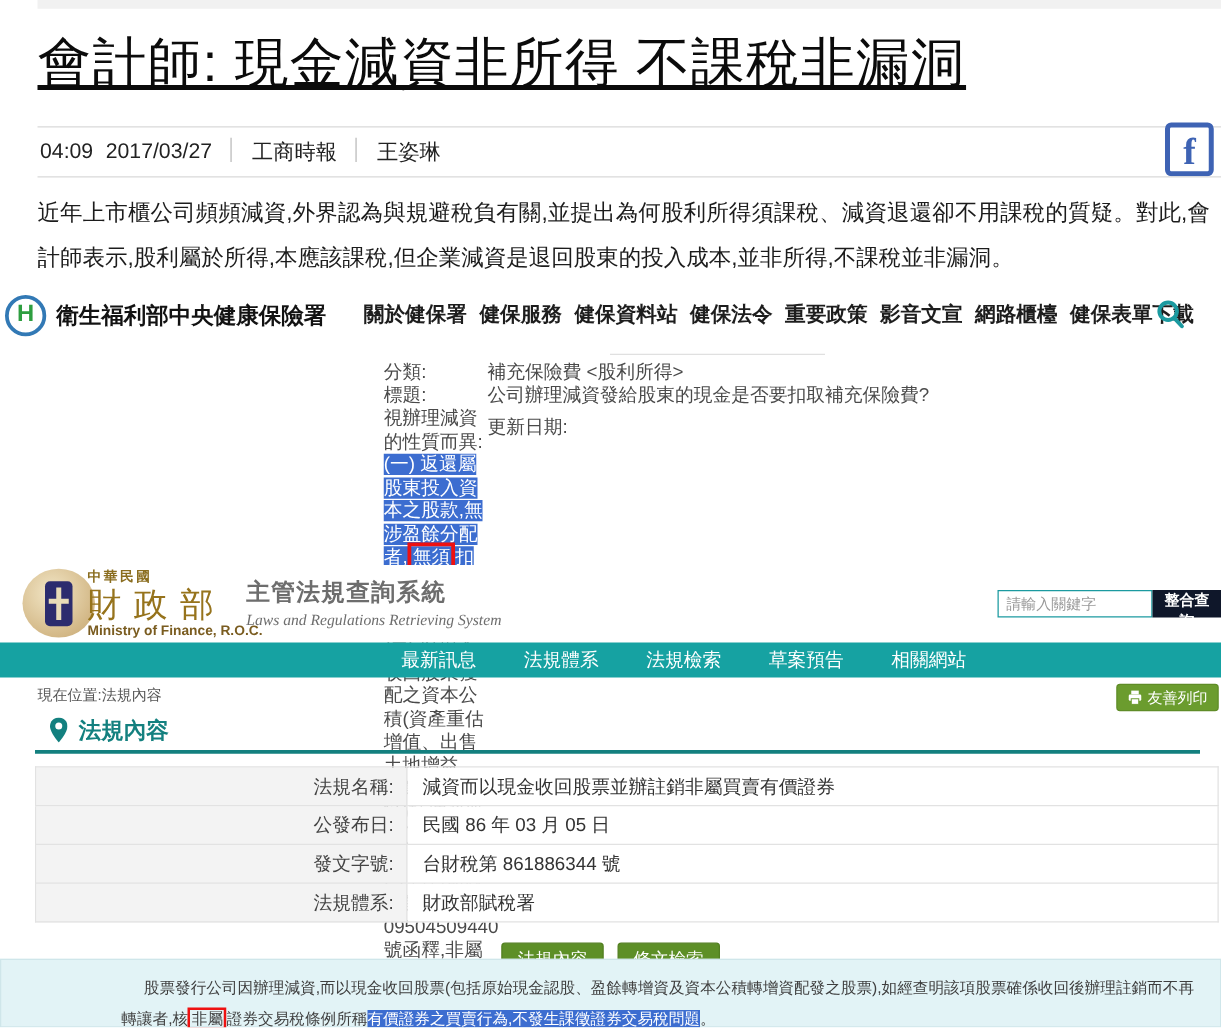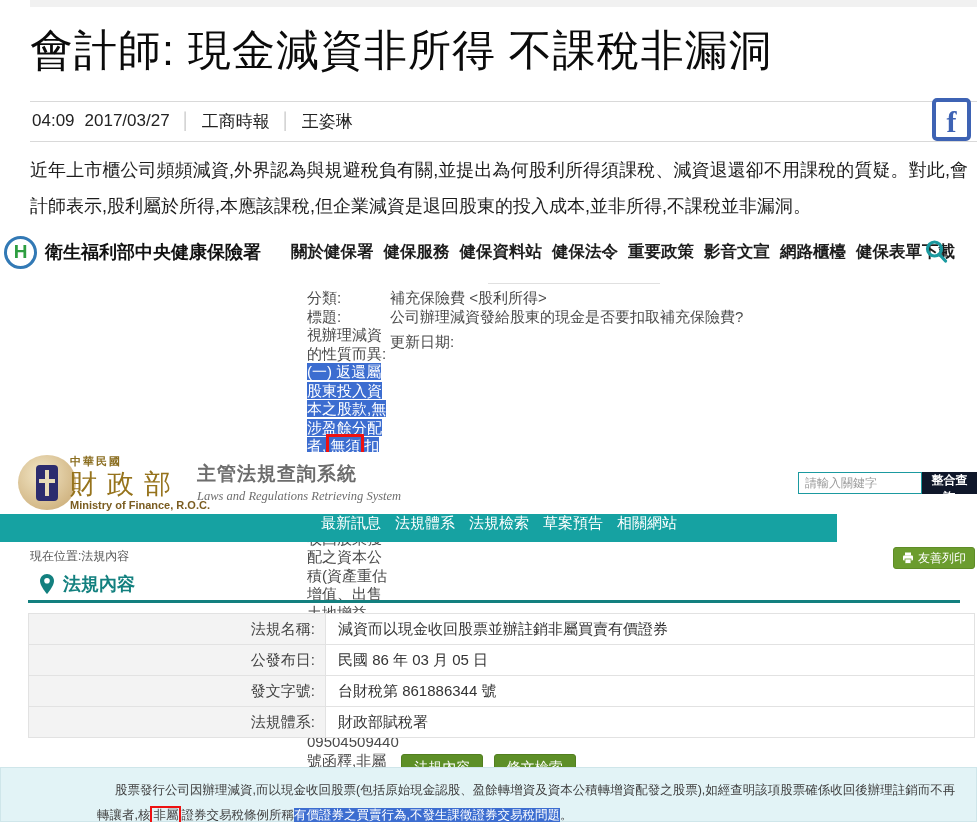--- a/index.html
+++ b/index.html
@@ -4,21 +4,21 @@
 <style>
   * { margin:0; padding:0; box-sizing:border-box; }
   html,body { background:#fff; }
   body { font-family:"Liberation Sans", sans-serif; }
   .page { position:relative; width:977px; height:822px; background:#fff; overflow:hidden; }
 
   
   .top-strip { position:absolute; left:30px; right:0; top:0; height:7px; background:#f1f1f1; }
 
   
-  .headline { position:absolute; left:30px; top:22px; width:930px; font-size:43px; font-weight:500; color:#0b0b0b; letter-spacing:1px; white-space:nowrap; }
+  .headline { position:absolute; left:30px; top:22px; width:930px; font-size:43px; font-weight:500; color:#0b0b0b; letter-spacing:1px; white-space:nowrap;text-decoration:underline; }
   .rule-a { position:absolute; left:30px; right:0; top:101px; height:1px; background:#d9d9d9; }
   .rule-b { position:absolute; left:30px; right:0; top:141px; height:1px; background:#d9d9d9; }
   .meta-row { position:absolute; left:32px; top:104px; height:34px; display:flex; align-items:center; font-size:17px; color:#222; }
   .meta-row .sep { color:#c4c4c4; margin:0 11px; font-size:16px; }
   .meta-time { margin-right:10px; }
   .fb-icon { position:absolute; right:6px; top:98px; width:39px; height:43px; border:4px solid #3e63b4; border-radius:5px; background:#fff; color:#3e63b4; display:flex; align-items:flex-end; justify-content:center; font-weight:bold; font-size:30px; line-height:30px; font-family:"Liberation Serif", serif; cursor:pointer; }
   .article-body { position:absolute; left:30px; top:152px; width:938px; font-size:18px; color:#1c1c1c; line-height:36px; text-align:justify; }
 
   
   .nhi-nav { position:absolute; left:0; top:231px; width:977px; height:42px; display:flex; align-items:center; }
@@ -50,21 +50,21 @@
   .mof-en { font-size:11px; font-weight:700; color:#7a5c20; }
   .sys-titles { position:absolute; left:197px; top:9px; }
   .sys-title { font-size:19px; font-weight:700; color:#6d6d6d; letter-spacing:1px; }
   .sys-title-en { font-size:12.5px; font-style:italic; color:#6d6d6d; font-family:"Liberation Serif", serif; margin-top:2px; }
   .mof-search { position:absolute; left:798px; top:20px; display:flex; }
   .mof-search input { width:124px; height:22px; border:1px solid #1b9aa0; font-size:12px; padding:0 6px; color:#444; outline:none; }
   .mof-search input::placeholder { color:#999; }
   .mof-search button { height:22px; background:#0f172a; color:#fff; border:none; font-size:12px; font-weight:700; padding:0 8px; cursor:pointer; }
 
   
-  .mof-nav { position:absolute; left:0; top:514px; width:837px; height:28px; background:#16a2a2; display:flex; align-items:flex-start; padding-left:321px; gap:14px; }
+  .mof-nav { position:absolute; left:0; top:514px; width:977px; height:28px; background:#16a2a2; display:flex; align-items:center; padding-left:321px; gap:38px; }
   .mof-nav span { color:#fff; font-size:15px; cursor:pointer; white-space:nowrap; }
 
   
   .breadcrumb { position:absolute; left:30px; top:548px; font-size:12px; color:#555; }
   .print-btn { position:absolute; right:2px; top:547px; height:22px; background:#6b9c2e; border:1px solid #5f8c27; border-radius:3px; color:#fff; font-size:12px; display:flex; align-items:center; padding:0 8px; gap:4px; cursor:pointer;margin-left:47px; }
 
   
   .sec-head { position:absolute; left:40px; top:572px; display:flex; align-items:center; gap:9px; }
   .sec-head .title { font-size:18px; font-weight:700; color:#13807f; }
   .sec-underline { position:absolute; left:28px; top:600px; width:932px; height:3px; background:#13807f; }

